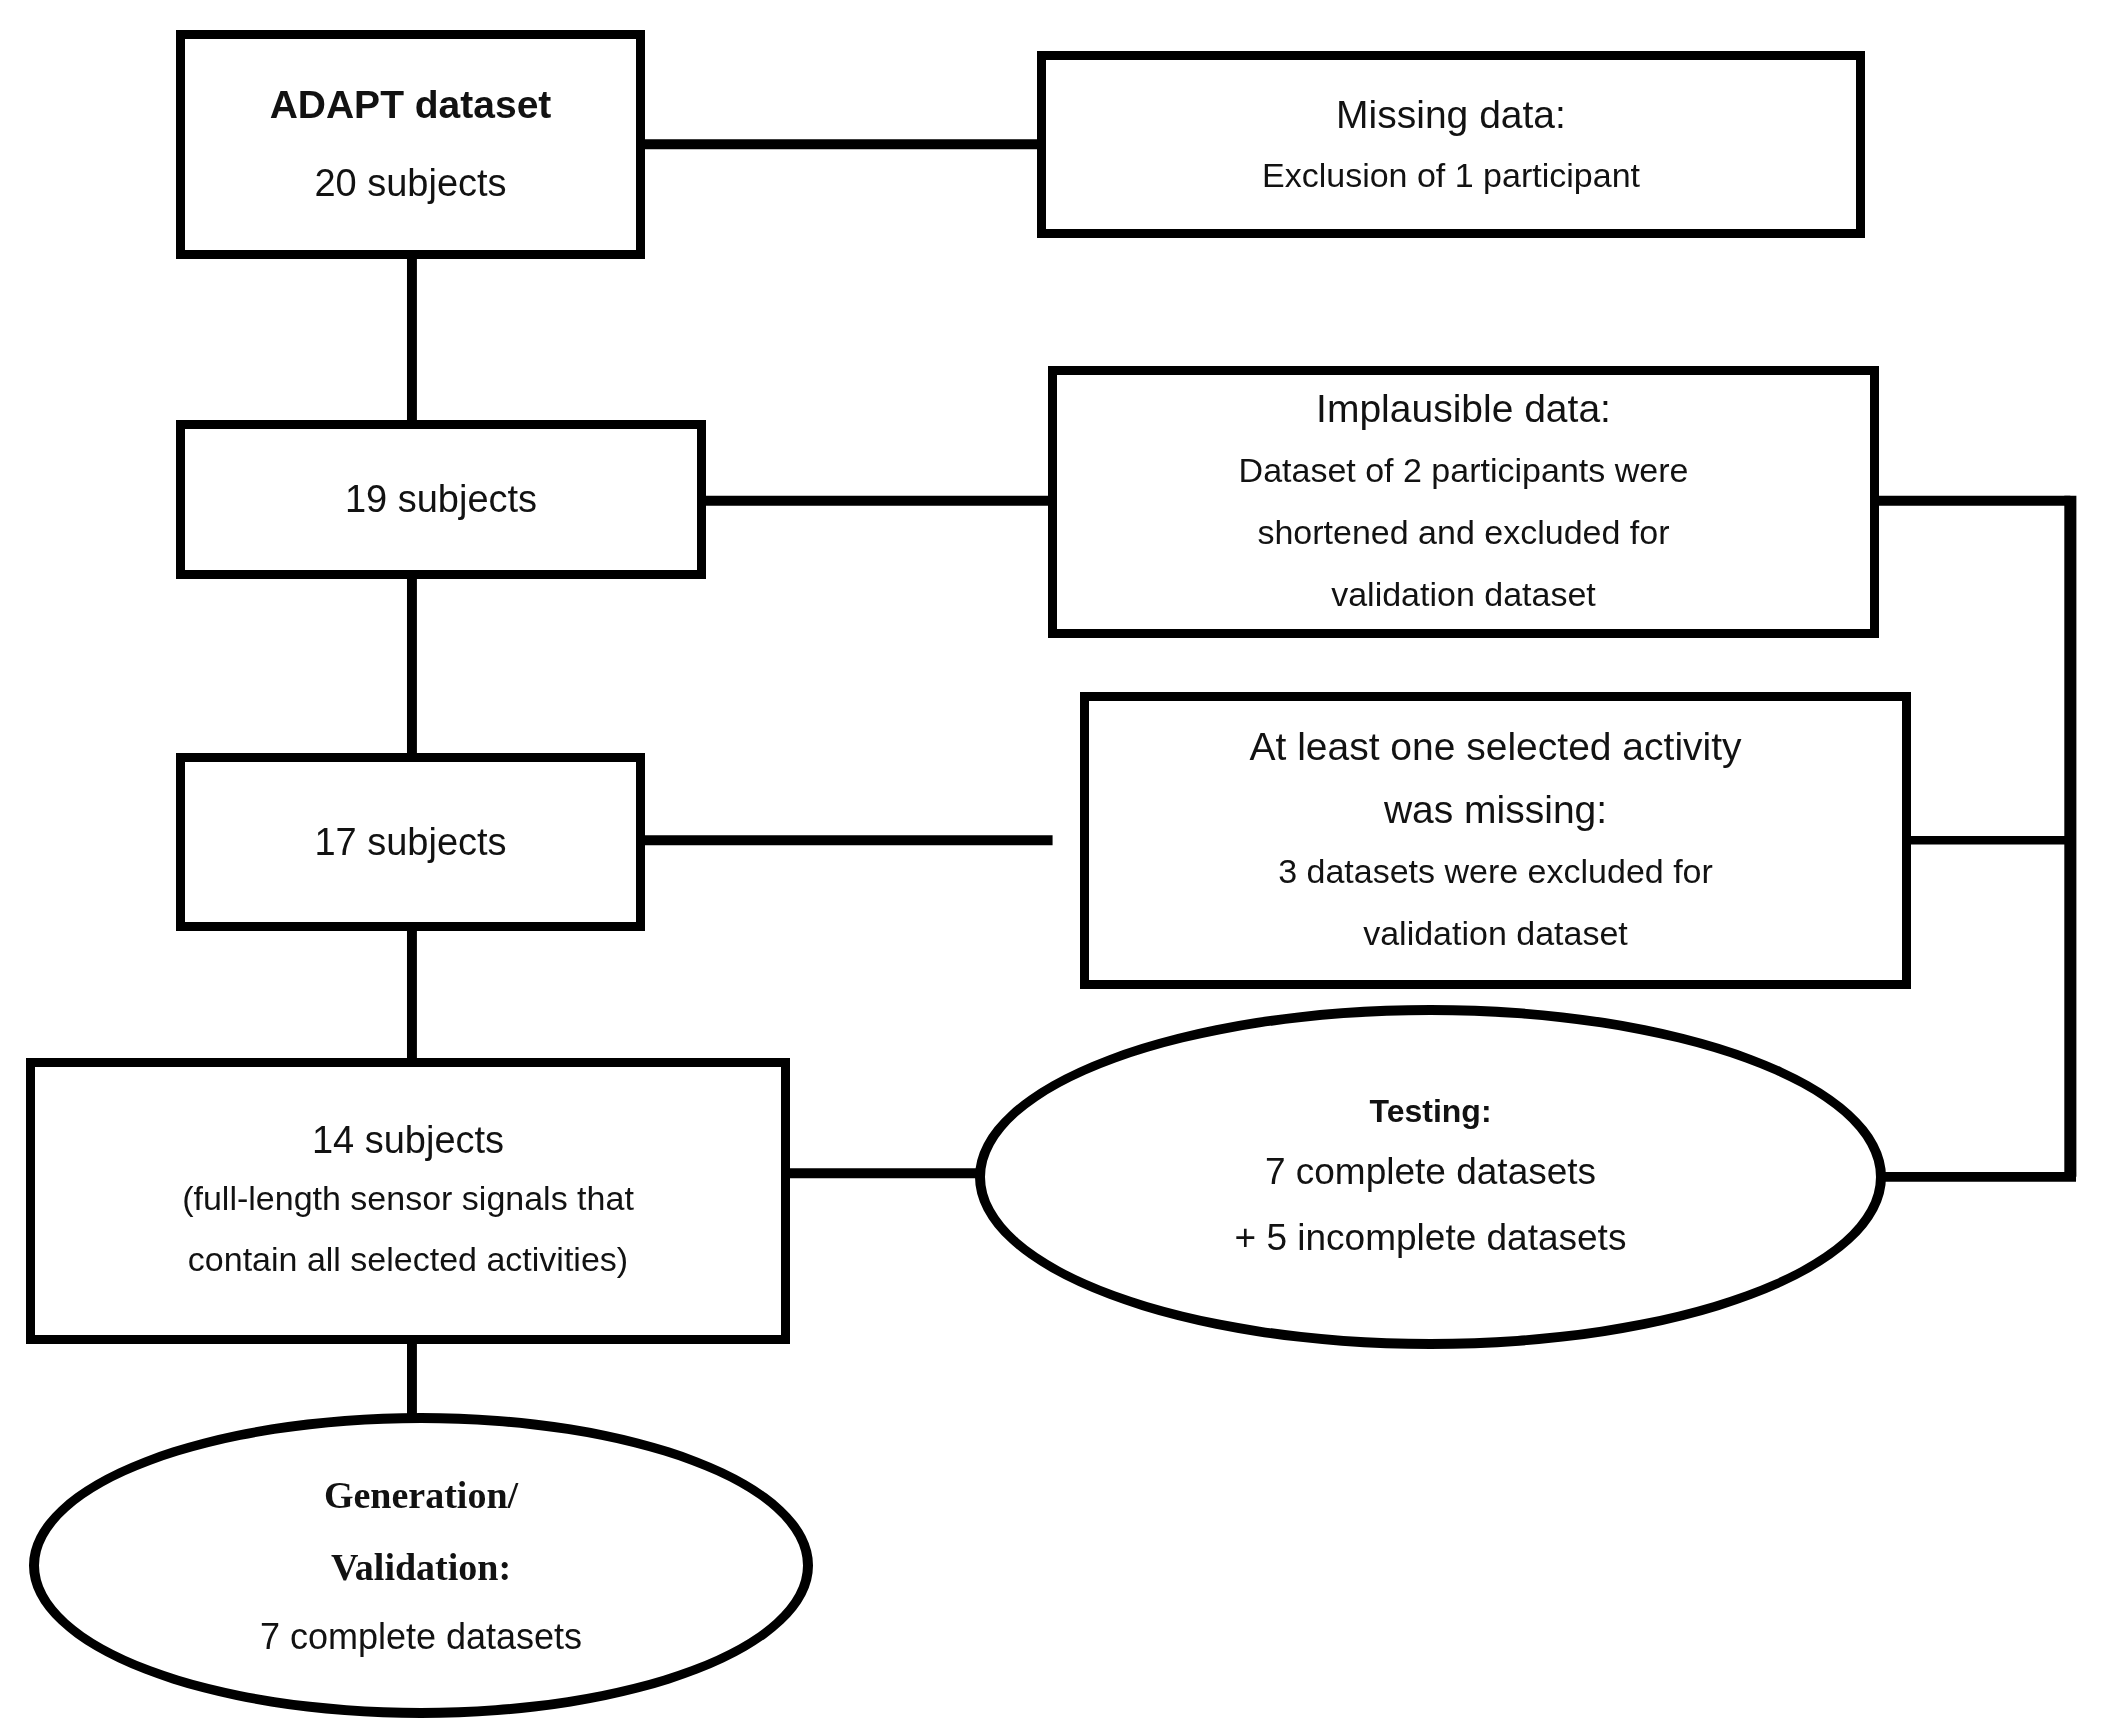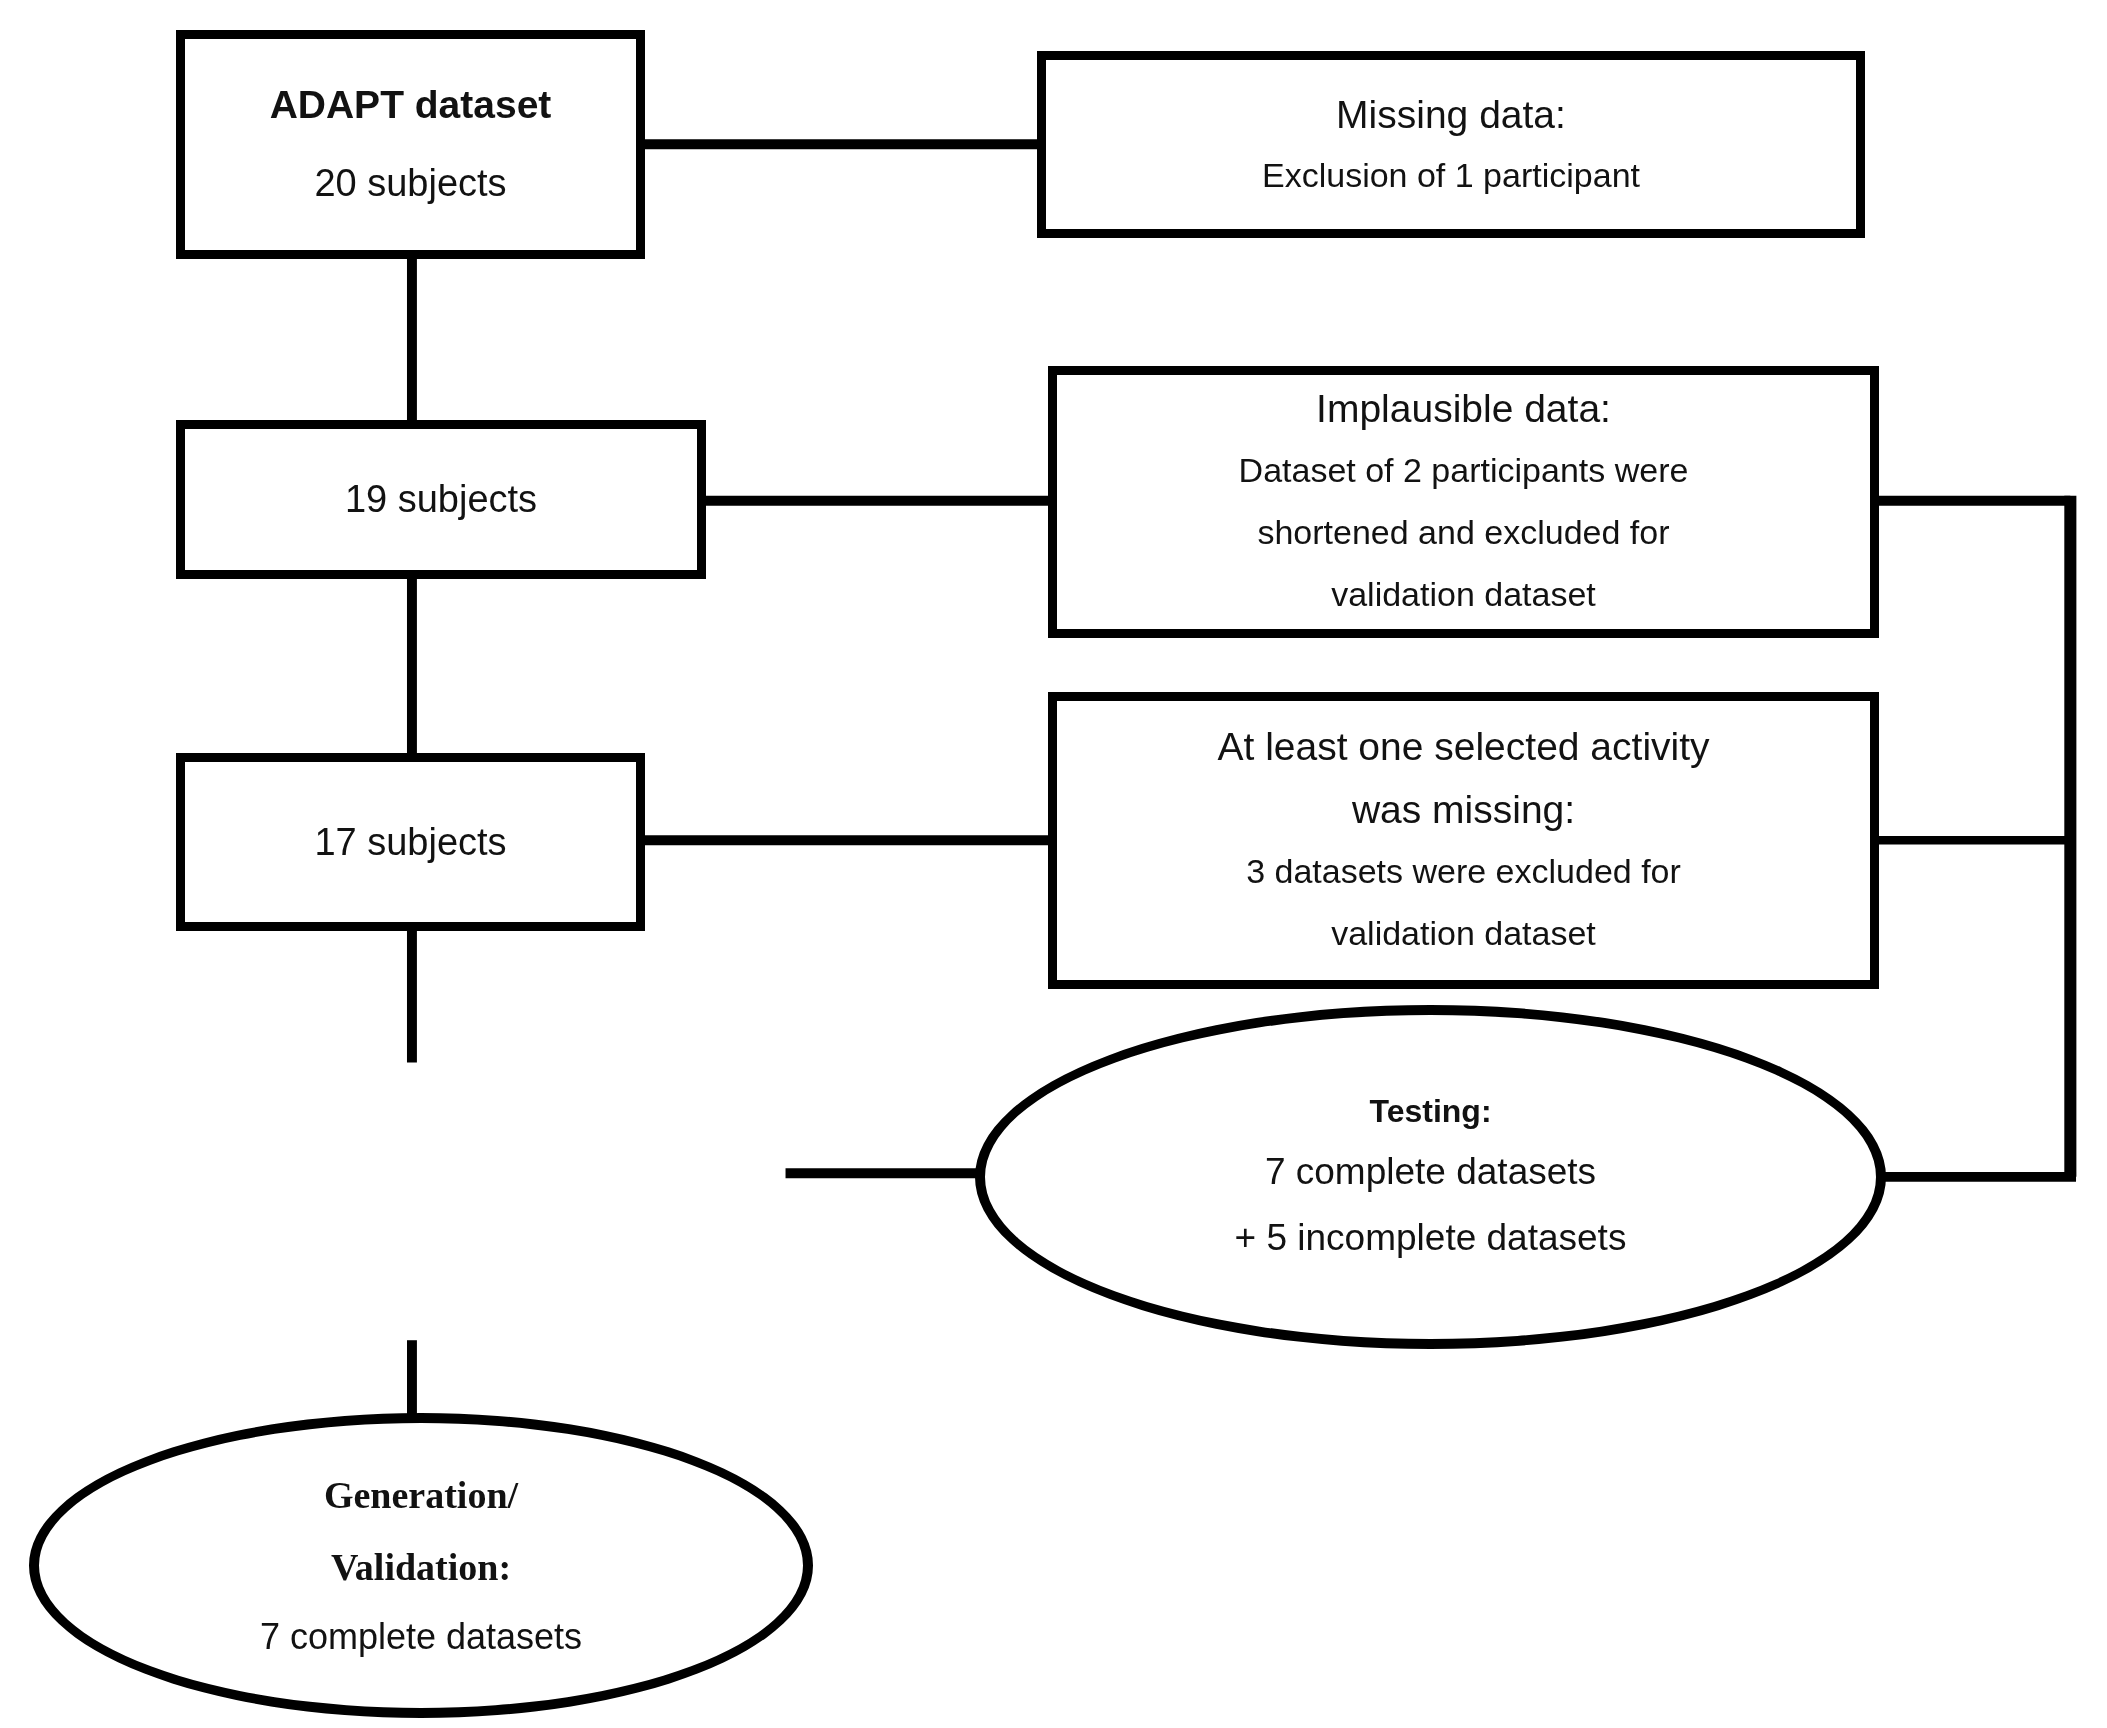--- a/index.html
+++ b/index.html
@@ -58,21 +58,21 @@
   #node-adapt .t-label { line-height: 1.1; }
   #node-19      { left: 176px;  top: 420px;  width: 530px;  height: 159px; }
   #node-17      { left: 176px;  top: 753px; width: 469px;  height: 178px; }
   #node-14      { left: 26px;   top: 1058px; width: 764px; height: 286px; }
   #node-14 .t-title { line-height: 1.45; font-size: 38px; }
   #node-14 .t-body  { line-height: 1.78; }
 
   
   #node-missing     { left: 1037px; top: 51px;  width: 828px; height: 187px; }
   #node-implausible { left: 1048px; top: 366px; width: 831px; height: 272px; }
-  #node-atleast     { left: 1048px; top: 692px; width: 831px; height: 297px; }
+  #node-atleast     { left: 1080px; top: 692px; width: 831px; height: 297px; }
   #node-missing .t-body { line-height: 1.7; }
 
   
   #node-testing {
     left: 975px; top: 1005px; width: 911px; height: 344px;
   }
   #node-testing .t-title { font-size: 32px; line-height: 1.75; }
   #node-testing .t-body  { font-size: 37px; line-height: 1.78; }
   #node-generation {
     left: 29px; top: 1413px; width: 784px; height: 305px;
@@ -129,20 +129,25 @@
     <div class="t-label">17 subjects</div>
   </div>
 
   <div class="node" id="node-atleast">
     <div class="t-title">At least one selected activity
 was missing:</div>
     <div class="t-body">3 datasets were excluded for
 validation dataset</div>
   </div>
 
+  <div class="node" id="node-14">
+    <div class="t-title">14 subjects</div>
+    <div class="t-body">(full-length sensor signals that
+contain all selected activities)</div>
+  </div>
 
   <div class="node ellipse" id="node-testing">
     <div class="t-title t-bold">Testing:</div>
     <div class="t-body">7 complete datasets
 + 5 incomplete datasets</div>
   </div>
 
   <div class="node ellipse" id="node-generation">
     <div class="t-title t-bold">Generation/
 Validation:</div>

